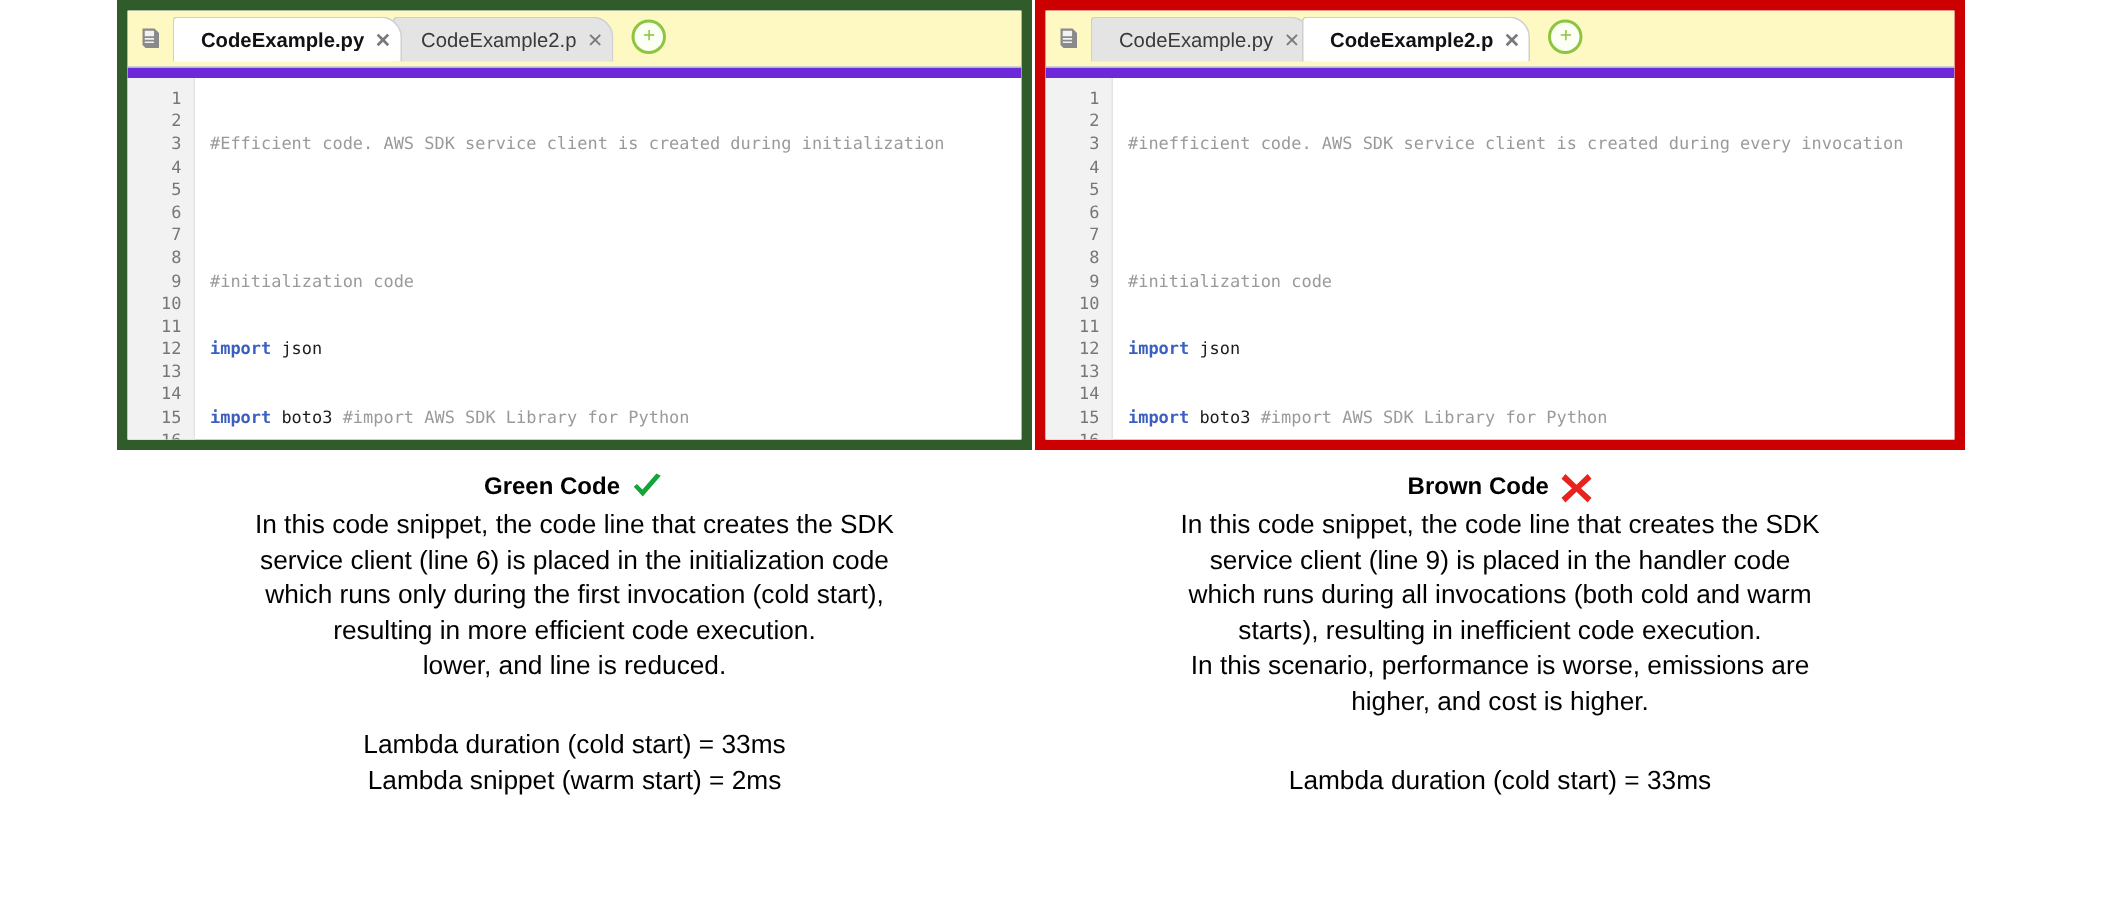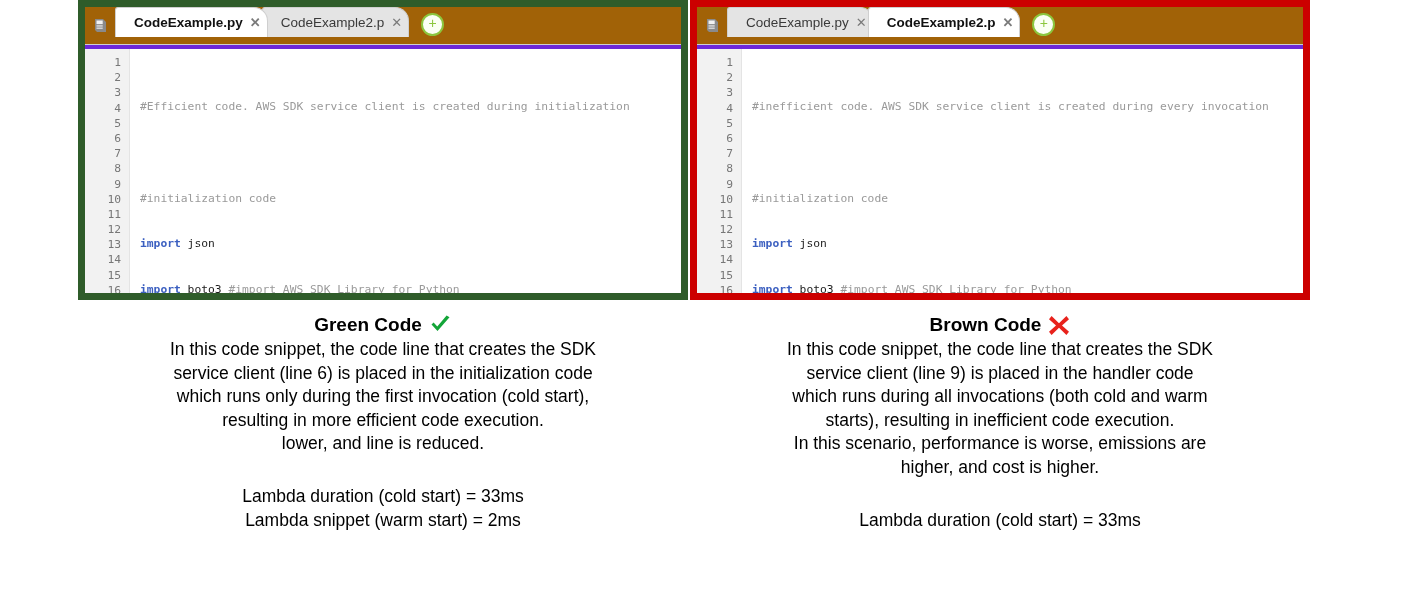--- a/index.html
+++ b/index.html
@@ -39,25 +39,25 @@
     overflow: hidden;
   }
   .editor.bad {
     border-color: #cc0000;
     width: 620px;
   }
 
   
   .tabstrip {
     height: 38px;
-    background: #a16207;
-    display: flex;
-    align-items: flex-start;
+    background: #fef9c3;
+    display: flex;
+    align-items: center;
     position: relative;
-    border-bottom: 4px solid #6d28d9;
+    border-bottom: 7px solid #6d28d9;
   }
   .tabstrip::after {
     content: "";
     position: absolute;
     left: 0; right: 0; bottom: 0;
     height: 1px;
     background: #cfcfcf;
   }
   .doc-icon {
     width: 30px;
@@ -140,21 +140,21 @@
     color: #777777;
     text-align: right;
     padding: 6px 8px 0 6px;
     width: 30px;
     flex: 0 0 auto;
     border-right: 1px solid #e4e4e4;
     user-select: none;
   }
   .gutter div { height: 15.2px; }
   .codelines {
-    padding: 20px 0 0 10px;
+    padding: 6px 0 0 10px;
     flex: 1 1 auto;
     overflow: hidden;
     white-space: pre;
     color: #1c1c1c;
   }
   .codelines div { height: 15.2px; }
   .cm { color: #9a9a9a; }
   .kw { color: #3b5fc0; font-weight: bold; }
 
   
@@ -163,21 +163,21 @@
     text-align: center;
     padding-top: 12px;
     font-size: 17.5px;
     color: #000000;
     line-height: 23.6px;
   }
   .column.right .caption { width: 620px; }
 
   .caption-title {
     font-weight: bold;
-    font-size: 19px;
+    font-size: 16px;
     display: flex;
     align-items: center;
     justify-content: center;
     gap: 7px;
     height: 26px;
   }
   .caption-title .mark { display: inline-flex; align-items: center; }
 
   .caption-para { margin: 0; padding: 0 6px; }
   .caption-para + .caption-para { margin-top: 0; }

